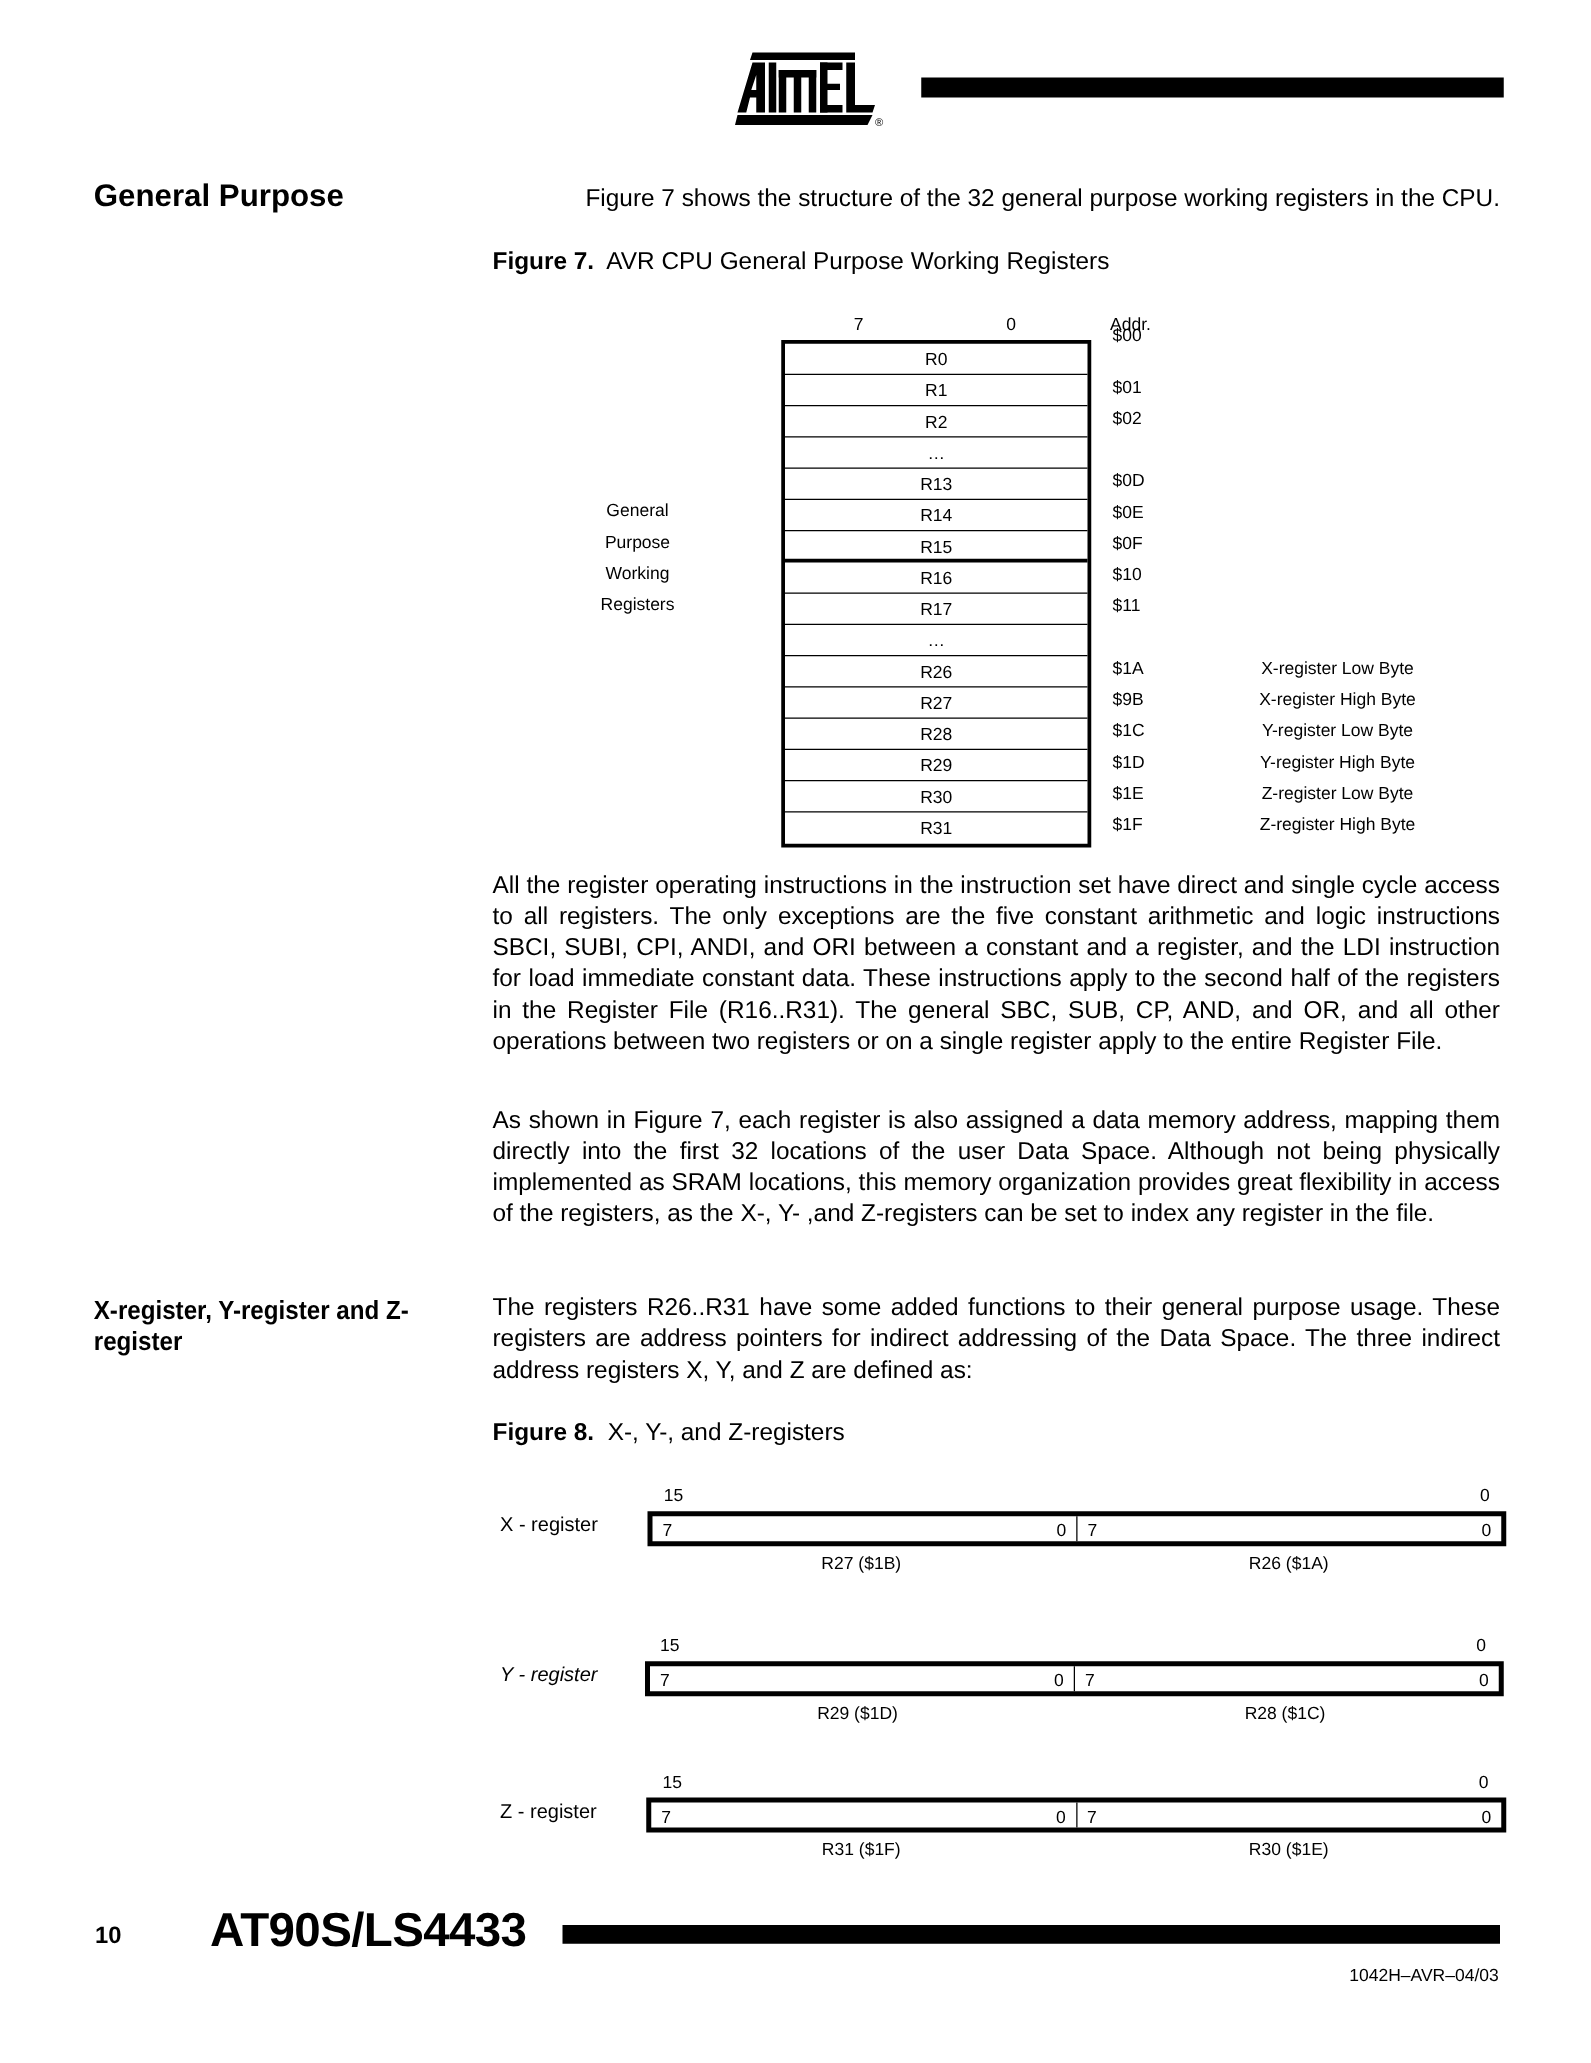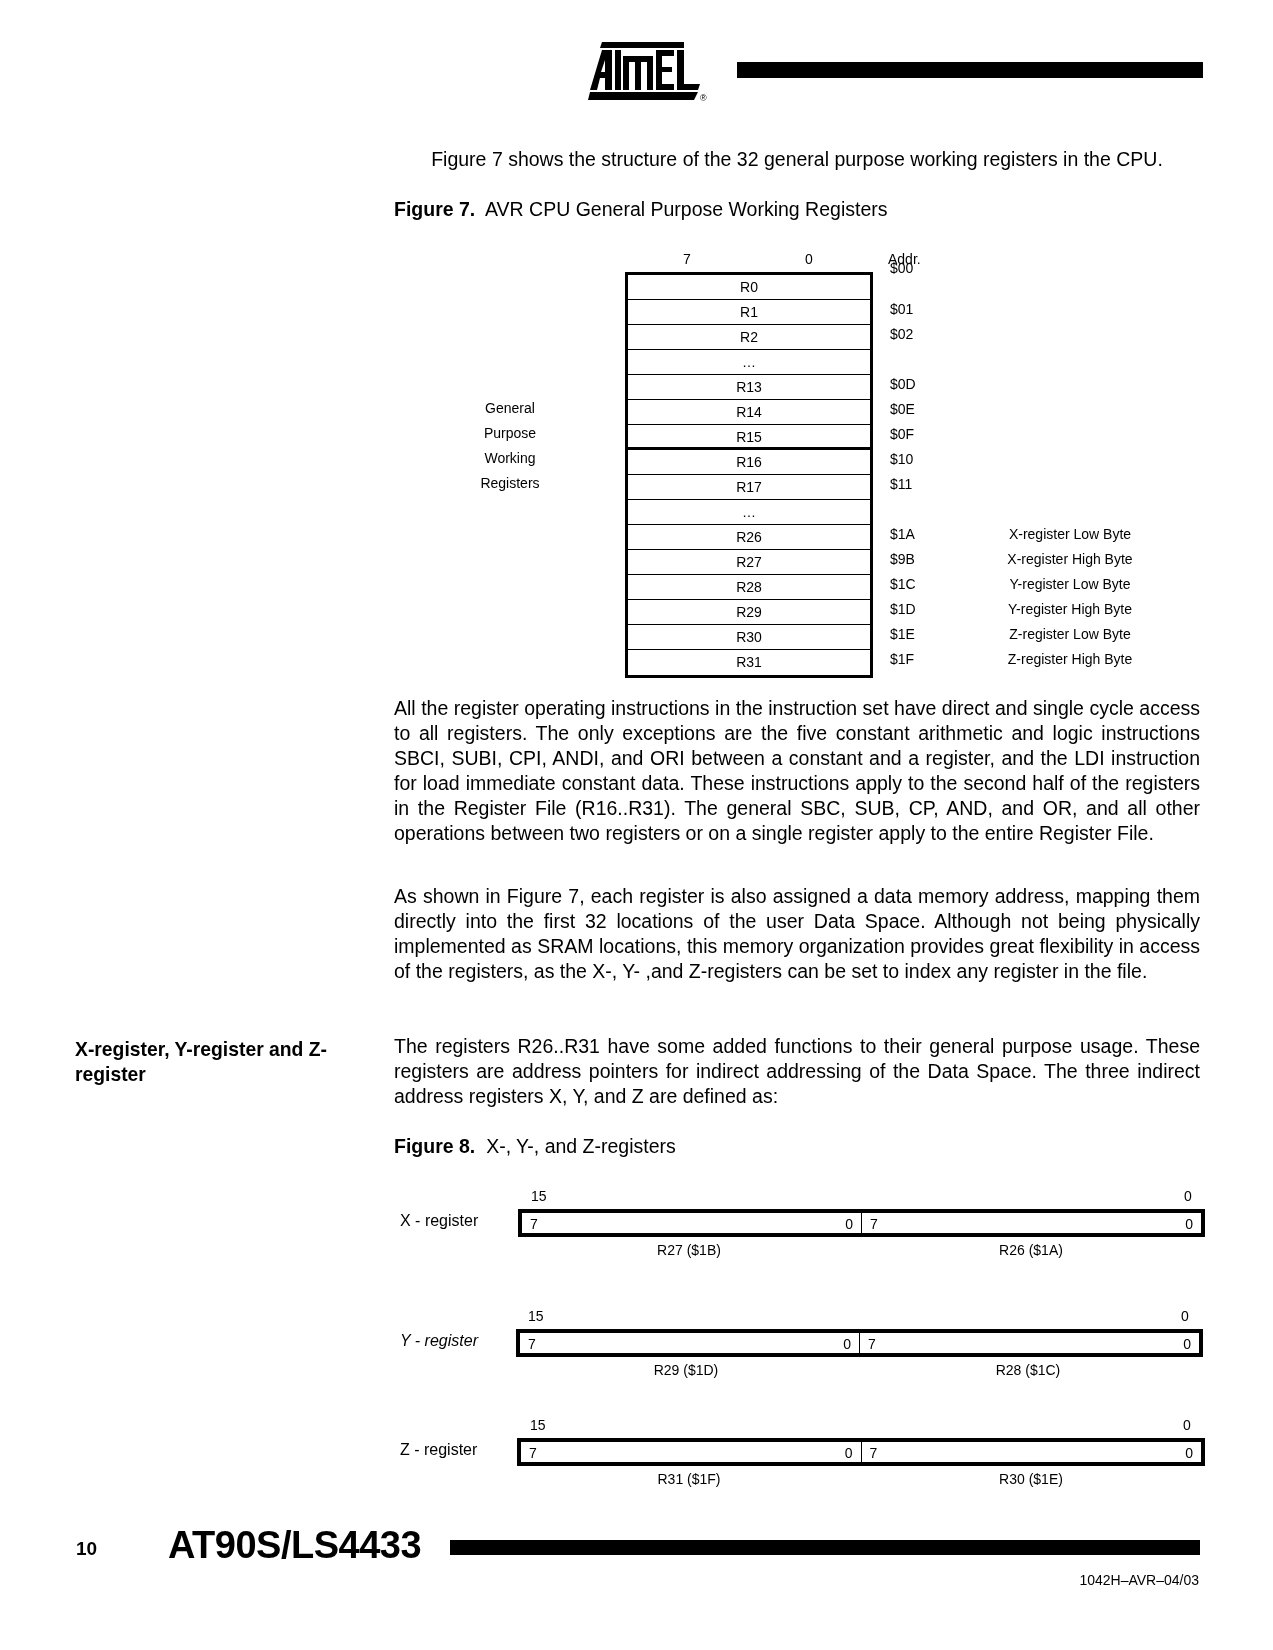--- a/index.html
+++ b/index.html
@@ -10,21 +10,21 @@
     
     .logo { left: 588px; top: 40px; width: 128px; height: 62px; }
     .header-bar { left: 737px; top: 62px; width: 466px; height: 16px; background: #000; }
 
     
     .side-heading { left: 75px; width: 290px; font-weight: bold; font-size: 25px; line-height: 29px; }
     .side-heading.small { font-size: 21px; line-height: 25px; transform: scaleX(0.92); transform-origin: left top; }
 
     
     .para { left: 394px; width: 806px; font-size: 19.5px; line-height: 25px; text-align: justify; }
-    .para.nojust { text-align: center; }
+    .para.nojust { text-align: right; }
     .fig-caption { left: 394px; font-size: 19.5px; line-height: 24px; white-space: nowrap; }
     .fig-caption b { font-weight: bold; }
 
     
     .bit-label { font-size: 14px; line-height: 16px; }
     .reg-table { left: 625px; top: 272px; width: 248px; border: 3px solid #000; box-sizing: border-box; }
     .reg-row { height: 25px; border-bottom: 1px solid #000; box-sizing: border-box; font-size: 14px; line-height: 24px; text-align: center; }
     .reg-row:last-child { border-bottom: none; }
     .reg-row.thick-bottom { border-bottom: 3px solid #000; }
     .addr { left: 890px; width: 50px; font-size: 14px; line-height: 16px; }
@@ -69,20 +69,21 @@
     <rect x="89" y="10" width="7" height="40" fill="#000"></rect>
 
     <polygon points="2,52 110,52 106,60 0,60" fill="#000"></polygon>
     <polygon points="96,44 112,44 110,50 96,50" fill="#000"></polygon>
     <text x="112" y="61" font-size="9" font-family="Liberation Sans, sans-serif">®</text>
   </svg>
 </div>
 <div class="abs header-bar"></div>
 
 <div class="abs side-heading" style="top:143px;">
+  <div>General Purpose</div>
 </div>
 
 <div class="abs para nojust" style="top:147px;">Figure 7 shows the structure of the 32 general purpose working registers in the CPU.</div>
 
 <div class="abs fig-caption" style="top:197px;">
   <b>Figure 7.</b>&nbsp;
   <span>AVR CPU General Purpose Working Registers</span>
 </div>
 
 <div class="abs bit-label" style="left:683px; top:251px;">7</div>

